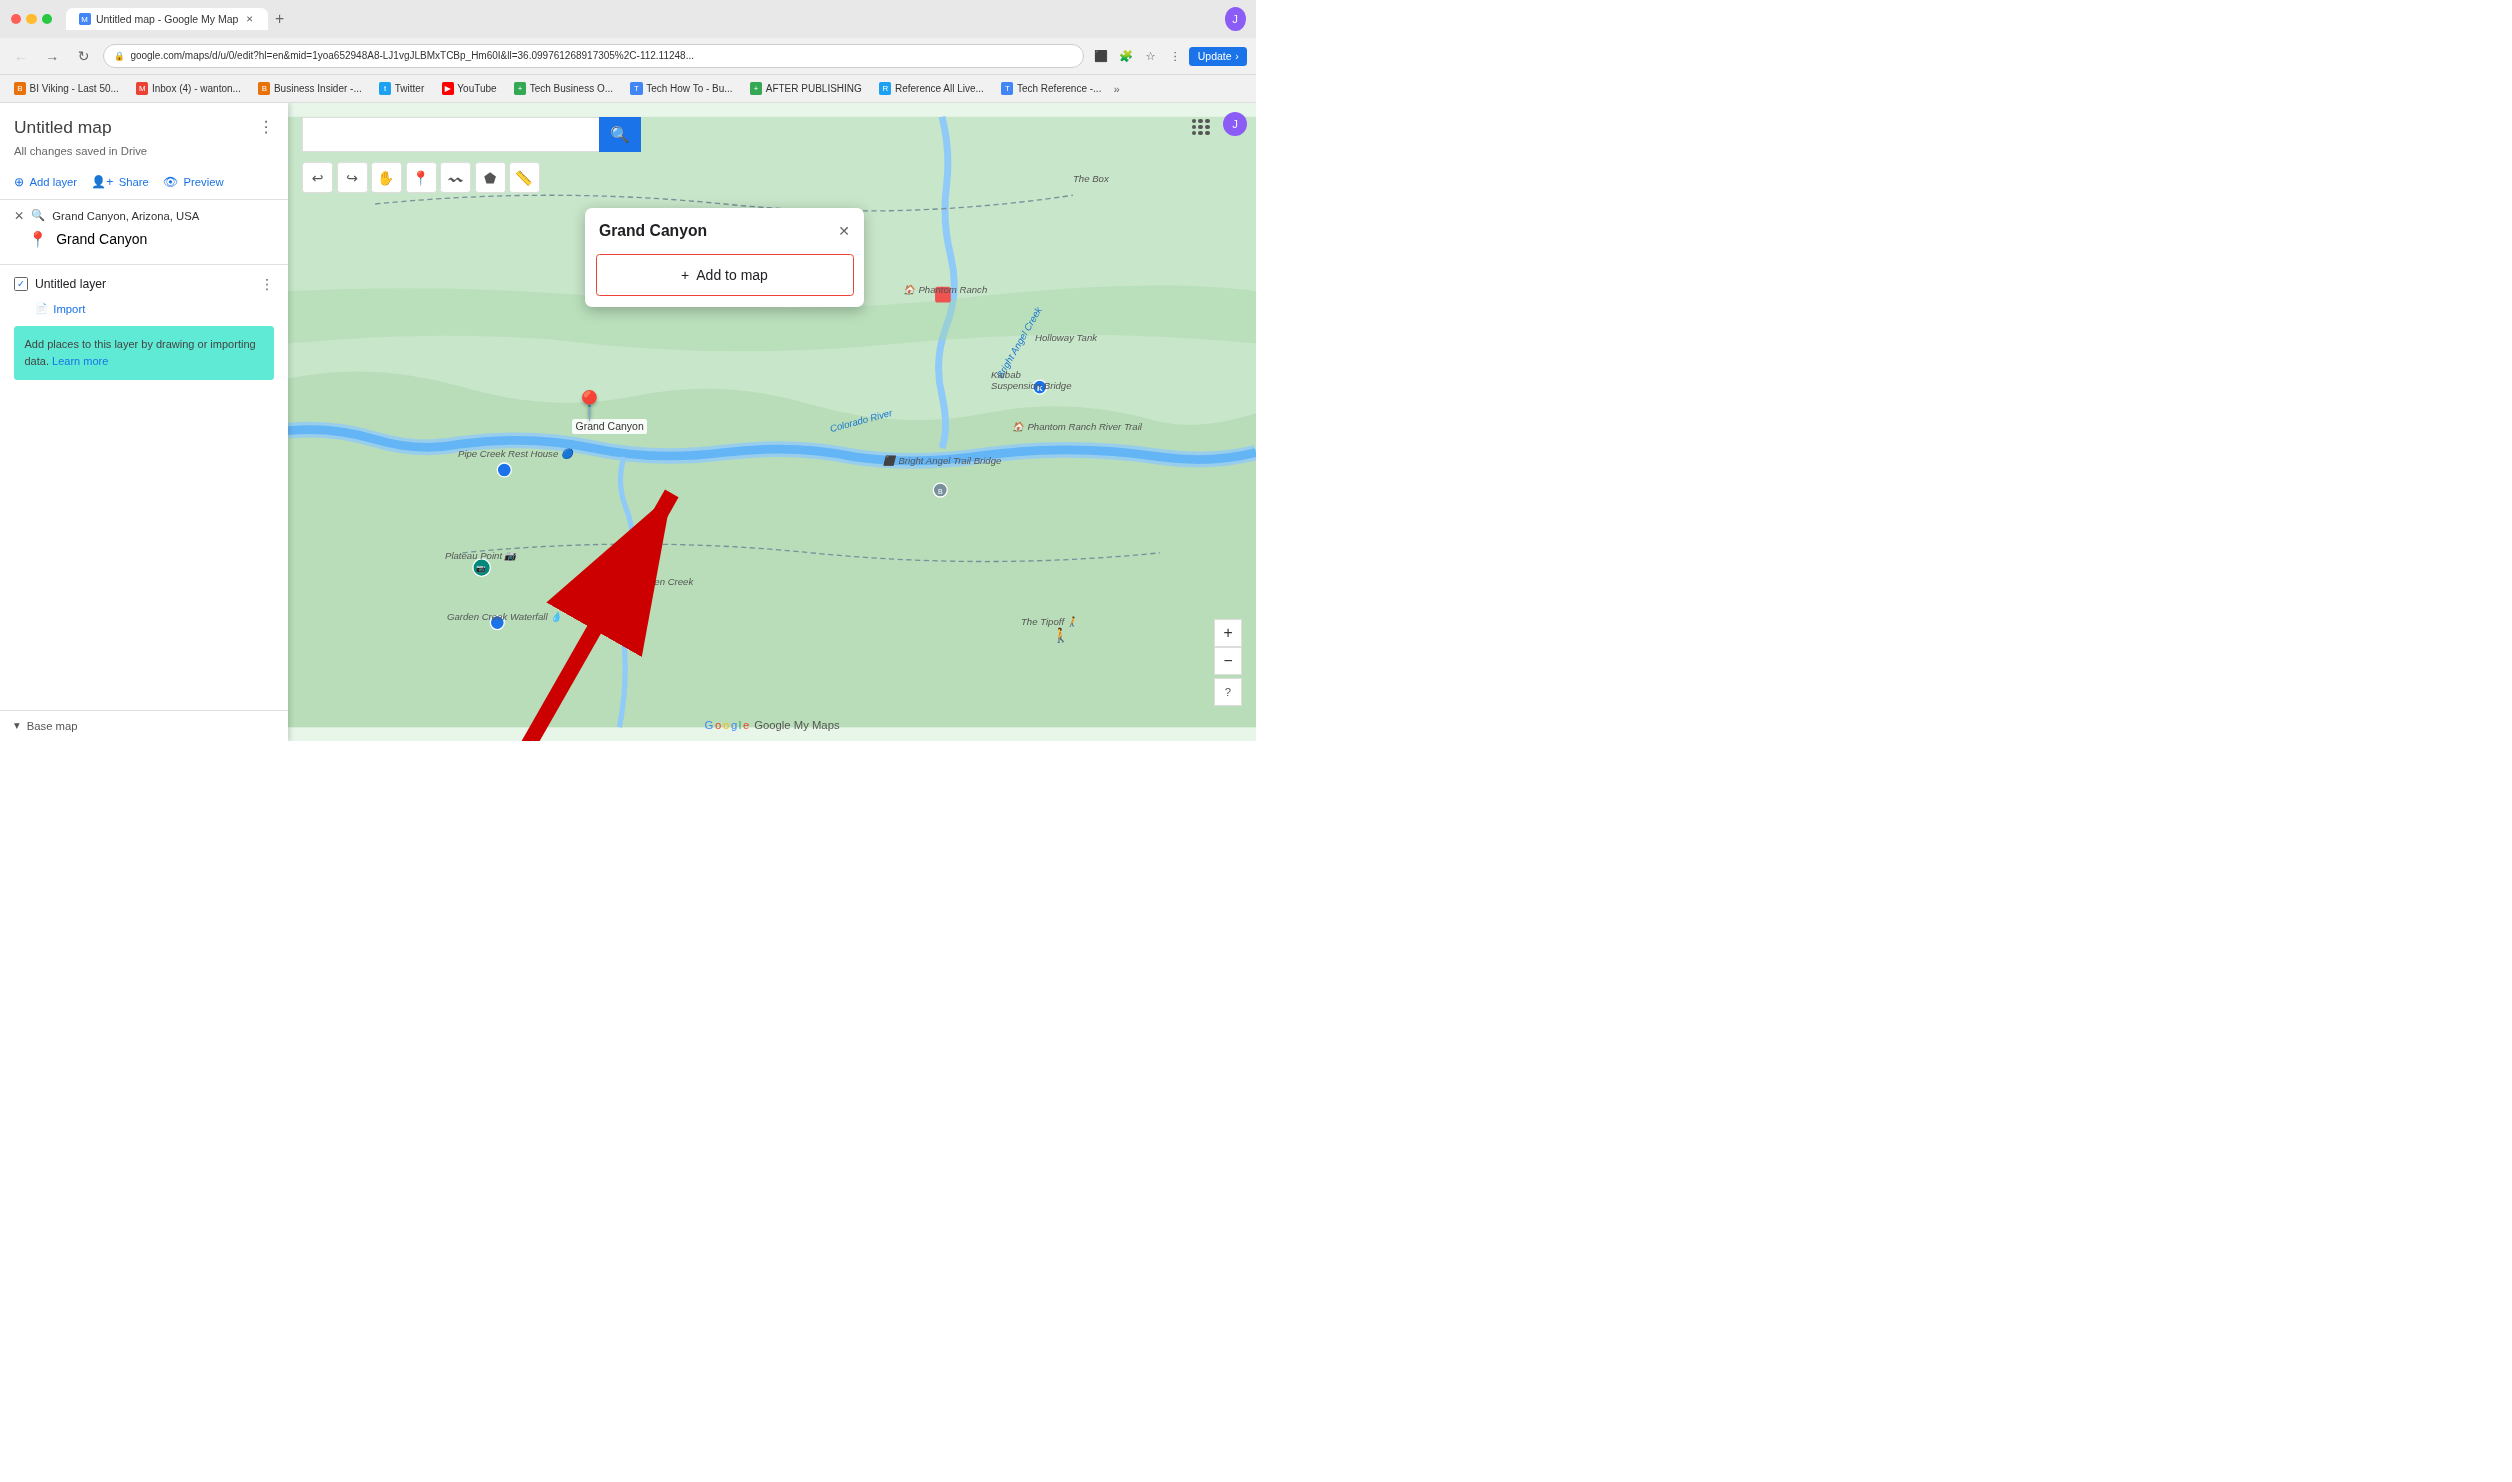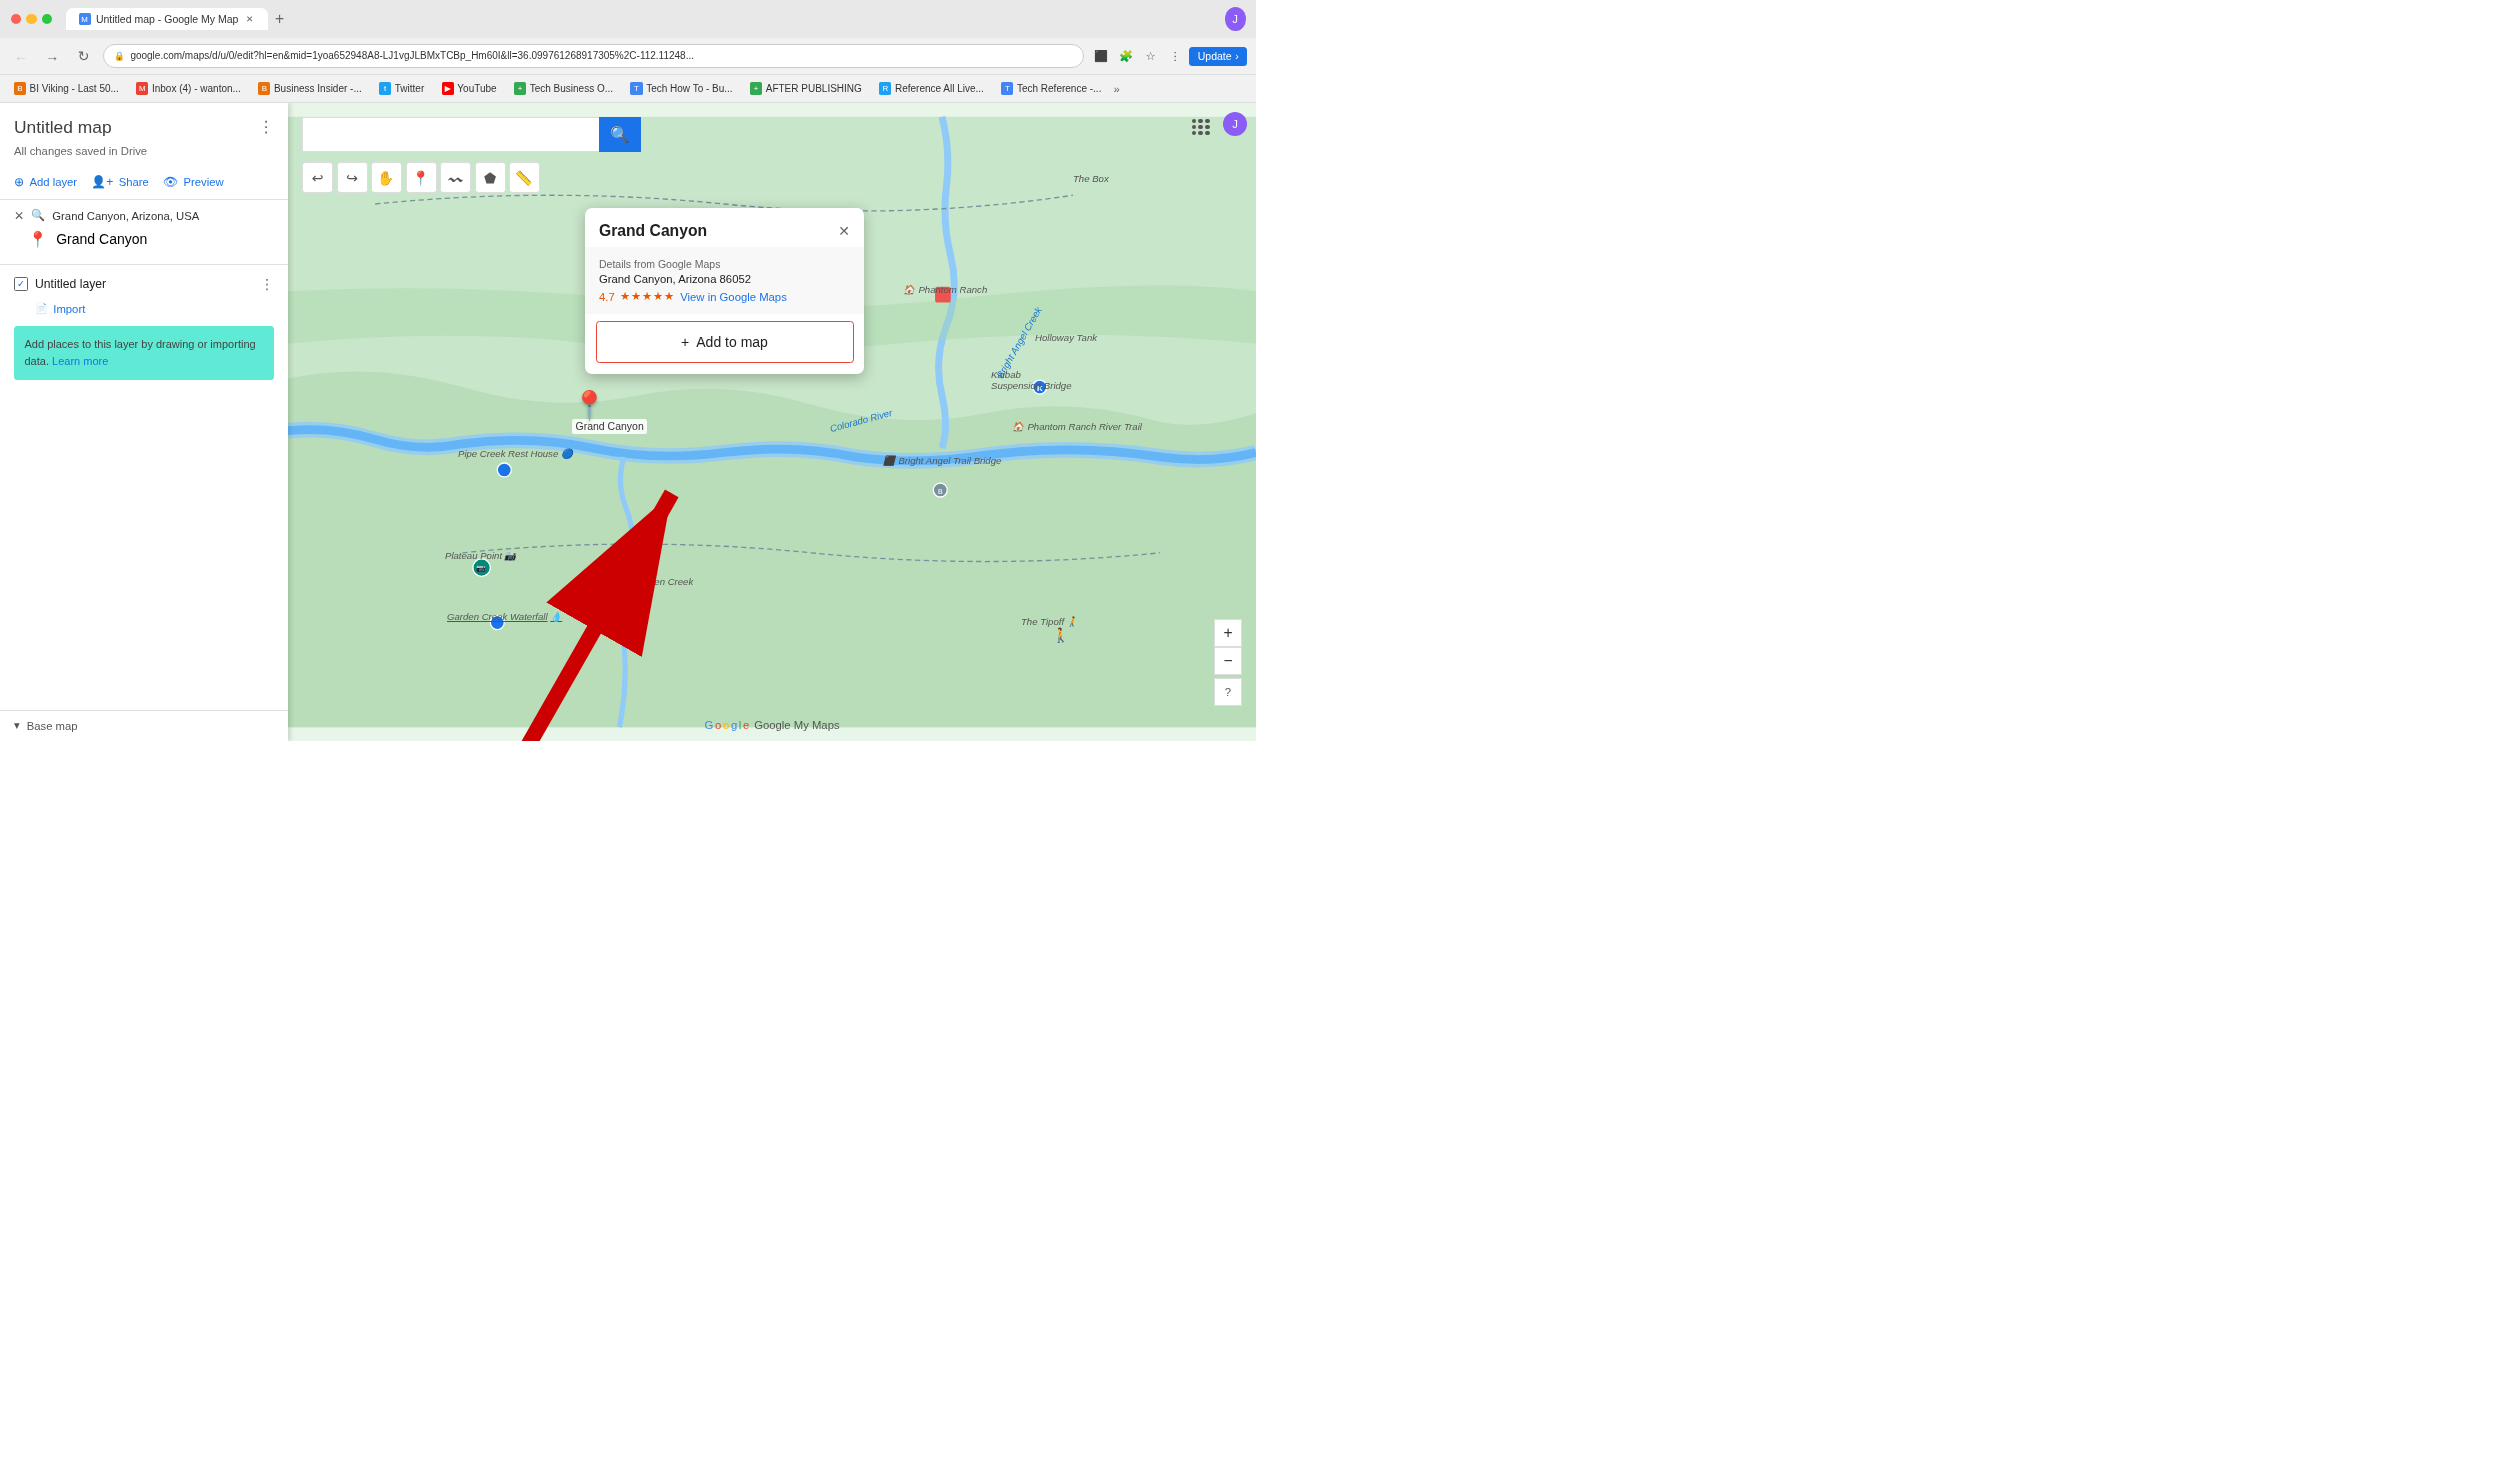--- a/index.html
+++ b/index.html
@@ -334,21 +334,21 @@
       <div class="water-label" style="top:312px; left:541px;">Colorado River</div>
       <div class="terrain-label" style="top:352px; left:595px; display:flex; align-items:center; gap:3.5px;">
         <span>⬛</span>
         Bright Angel Trail Bridge
       </div>
       <div class="terrain-label" style="top:447px; left:157px; display:flex; align-items:center; gap:2.6px;">
         Plateau Point
         <span>📷</span>
       </div>
       <div class="terrain-label" style="top:473px; left:345px;font-style:italic;">Garden Creek</div>
-      <div class="terrain-label" style="top:508px; left:159px; display:flex; align-items:center; gap:2.6px;text-decoration:underline;">
+      <div class="terrain-label" style="top:508px; left:159px; display:flex; align-items:center; gap:2.6px;">
         Garden Creek Waterfall
         <span>💧</span>
       </div>
       <div class="terrain-label" style="top:513px; left:733px; display:flex; align-items:center; gap:2.6px;">
         The Tipoff
         <span>🚶</span>
       </div>
       <div class="terrain-label" style="top:345px; left:170px; display:flex; align-items:flex-end; gap:3.5px;">
         Pipe Creek Rest House
         <span>🔵</span>
@@ -391,29 +391,20 @@
       </div>
       <div style="position:absolute; top:8.7px; right:8.7px; z-index:5;">
         <div class="google-avatar">J</div>
       </div>
 
       <div class="info-popup">
         <div class="popup-header">
           <h2 class="popup-title">Grand Canyon</h2>
           <span class="popup-close">✕</span>
         </div>
-        <div class="popup-details">
-          <p class="popup-details-label">Details from Google Maps</p>
-          <p class="popup-address">Grand Canyon, Arizona 86052</p>
-          <div class="popup-rating">
-            <span class="rating-num">4.7</span>
-            <span class="stars">★★★★★</span>
-            <a class="view-link">View in Google Maps</a>
-          </div>
-        </div>
         <div class="popup-add-btn">
           <span>+</span>
           <span>Add to map</span>
         </div>
       </div>
 
       <svg class="annotation-arrow" style="top:0; left:0; width:100%; height:100%;" xmlns="http://www.w3.org/2000/svg" viewBox="0 0 1110 732" width="968" height="639">
         <defs>
           <marker id="arrowhead" markerWidth="10" markerHeight="7" refX="10" refY="3.5" orient="auto">
             <polygon points="0 0, 10 3.5, 0 7" fill="#cc0000"></polygon>

